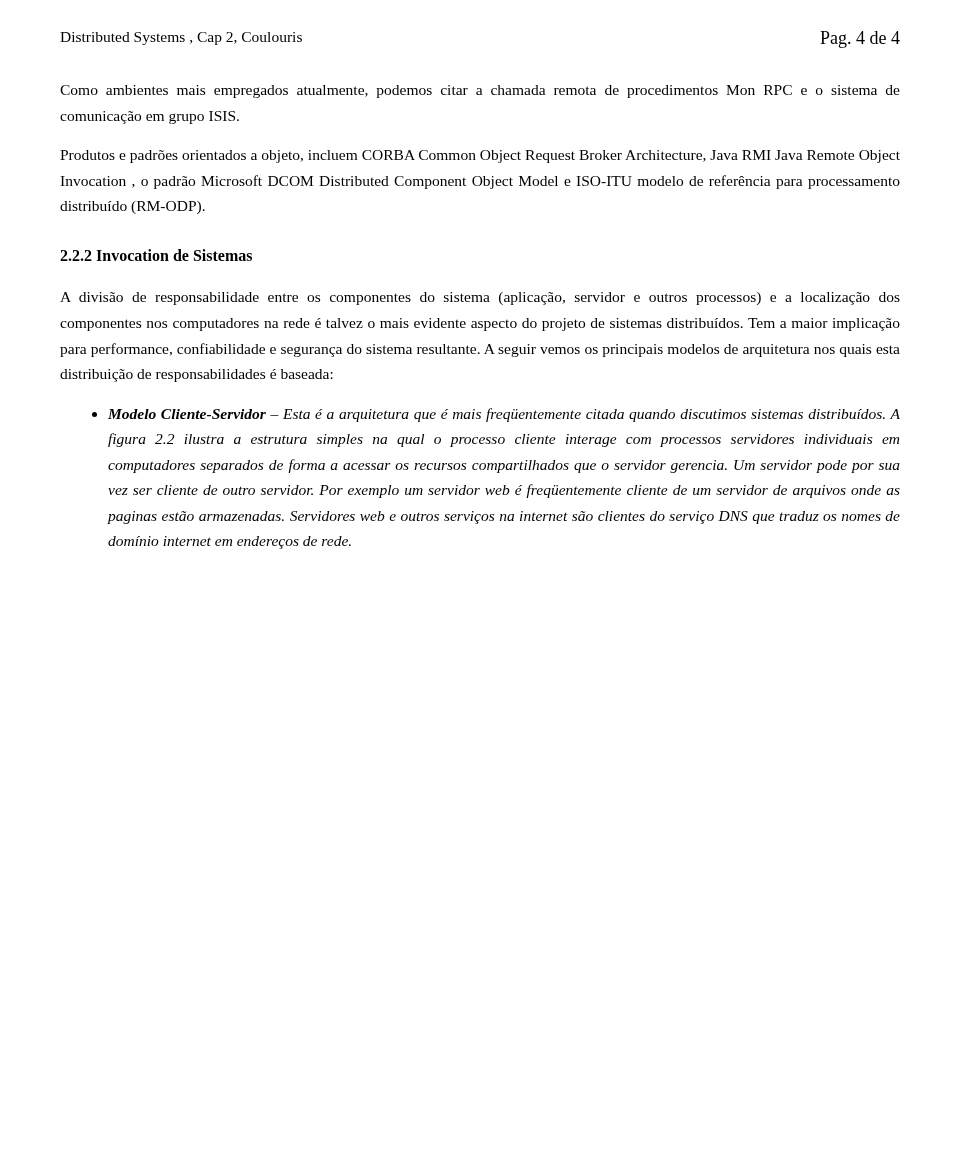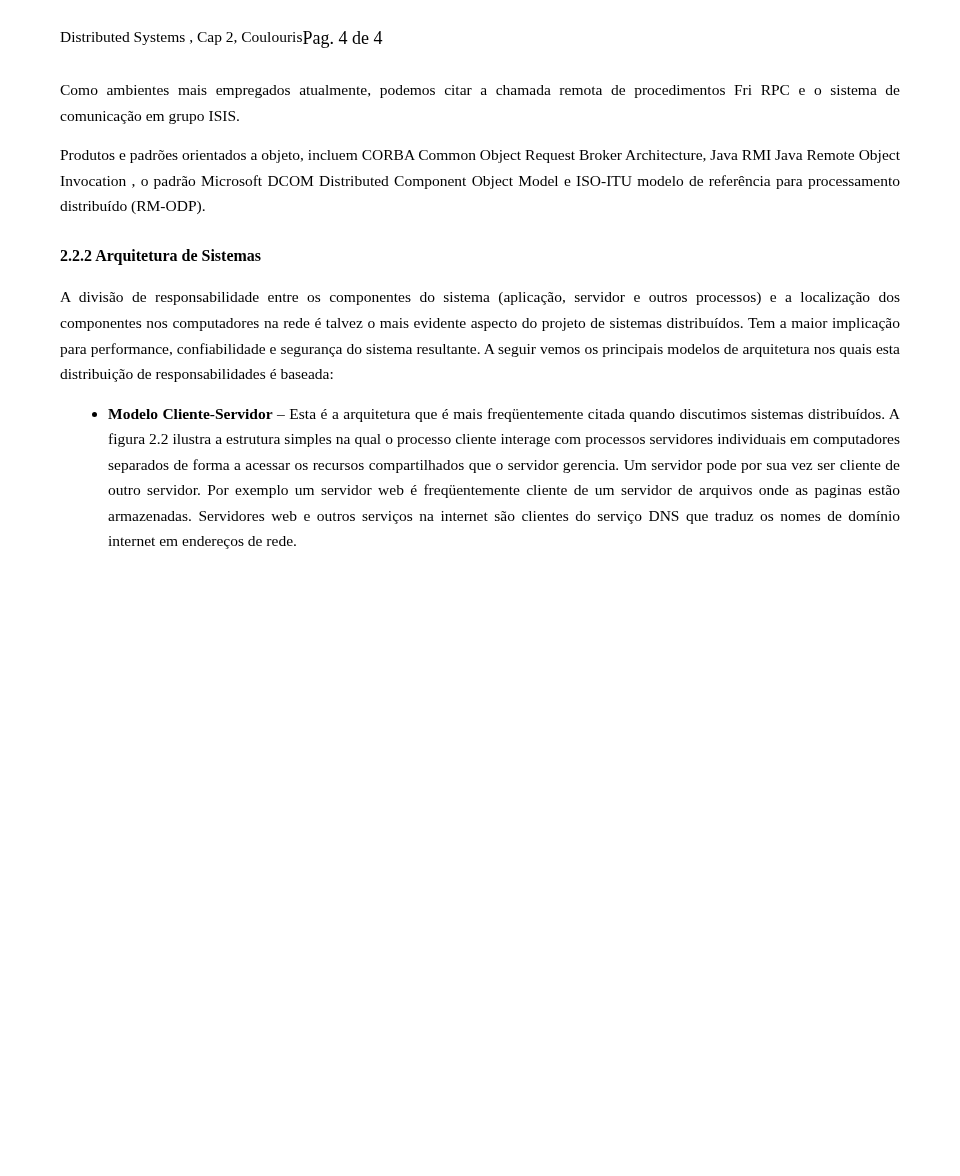--- a/index.html
+++ b/index.html
@@ -19,20 +19,21 @@
 
     .page {
       width: 960px;
       min-height: 1176px;
       padding: 28px 60px 40px 60px;
       position: relative;
     }
 
     .header {
       display: flex;
+      justify-content: space-between;
       align-items: flex-start;
       margin-bottom: 28px;
       border-bottom: none;
     }
 
     .header-left {
       font-size: 15.5px;
       color: #000;
     }
 
@@ -56,20 +57,21 @@
       font-size: 16px;
       font-weight: bold;
       margin-top: 24px;
       margin-bottom: 16px;
     }
 
     .bullet-list {
       list-style: disc;
       padding-left: 48px;
       margin-bottom: 12px;
+      font-style: italic;
     }
 
     .bullet-list li {
       margin-bottom: 10px;
       text-align: justify;
       line-height: 1.65;
     }
 
     .bold-term {
       font-weight: bold;
@@ -82,30 +84,30 @@
 
   <div class="header">
     <div class="header-left">Distributed Systems ,  Cap 2,  Coulouris</div>
     <div class="header-right">Pag. 4 de 4</div>
   </div>
 
   <div class="content">
 
 
     <p class="paragraph">
-      <span>Como ambientes mais empregados atualmente, podemos citar a chamada remota de procedimentos Fri RPC e o sistema de comunicação em grupo ISIS.</span>
+      <span>Como ambientes mais empregados atualmente, podemos citar a chamada remota de procedimentos Mon RPC e o sistema de comunicação em grupo ISIS.</span>
     </p>
 
     <p class="paragraph">
       <span>Produtos e padrões orientados a objeto, incluem CORBA Common Object Request Broker Architecture, Java RMI Java Remote Object Invocation ,  o padrão Microsoft DCOM Distributed Component Object Model e ISO-ITU modelo de referência para processamento distribuído (RM-ODP).</span>
     </p>
 
     <div class="section-heading">
       <span>2.2.2</span>
-      <span> Arquitetura de Sistemas</span>
+      <span> Invocation de Sistemas</span>
     </div>
 
     <p class="paragraph">
       <span>A divisão de responsabilidade entre os componentes do sistema (aplicação, servidor e outros processos) e a localização dos componentes nos computadores na rede é talvez o mais evidente aspecto do projeto de sistemas distribuídos. Tem a maior implicação para performance, confiabilidade e segurança do sistema resultante.  A seguir vemos os principais modelos de arquitetura nos quais esta distribuição de responsabilidades é baseada:</span>
     </p>
 
     <ul class="bullet-list">
       <li>
         <span class="bold-term">Modelo Cliente-Servidor</span><span> – Esta é a arquitetura que é mais freqüentemente citada quando discutimos sistemas distribuídos.  A figura 2.2 ilustra a estrutura simples na qual o processo cliente interage com processos servidores individuais em computadores separados de forma a acessar os recursos compartilhados que o servidor gerencia. Um servidor pode por sua vez ser cliente de outro servidor. Por exemplo um servidor web é freqüentemente cliente de um servidor de arquivos onde as paginas estão armazenadas.  Servidores web e outros serviços na internet são clientes do serviço DNS que traduz os nomes de domínio internet em endereços de rede.</span>
       </li>

